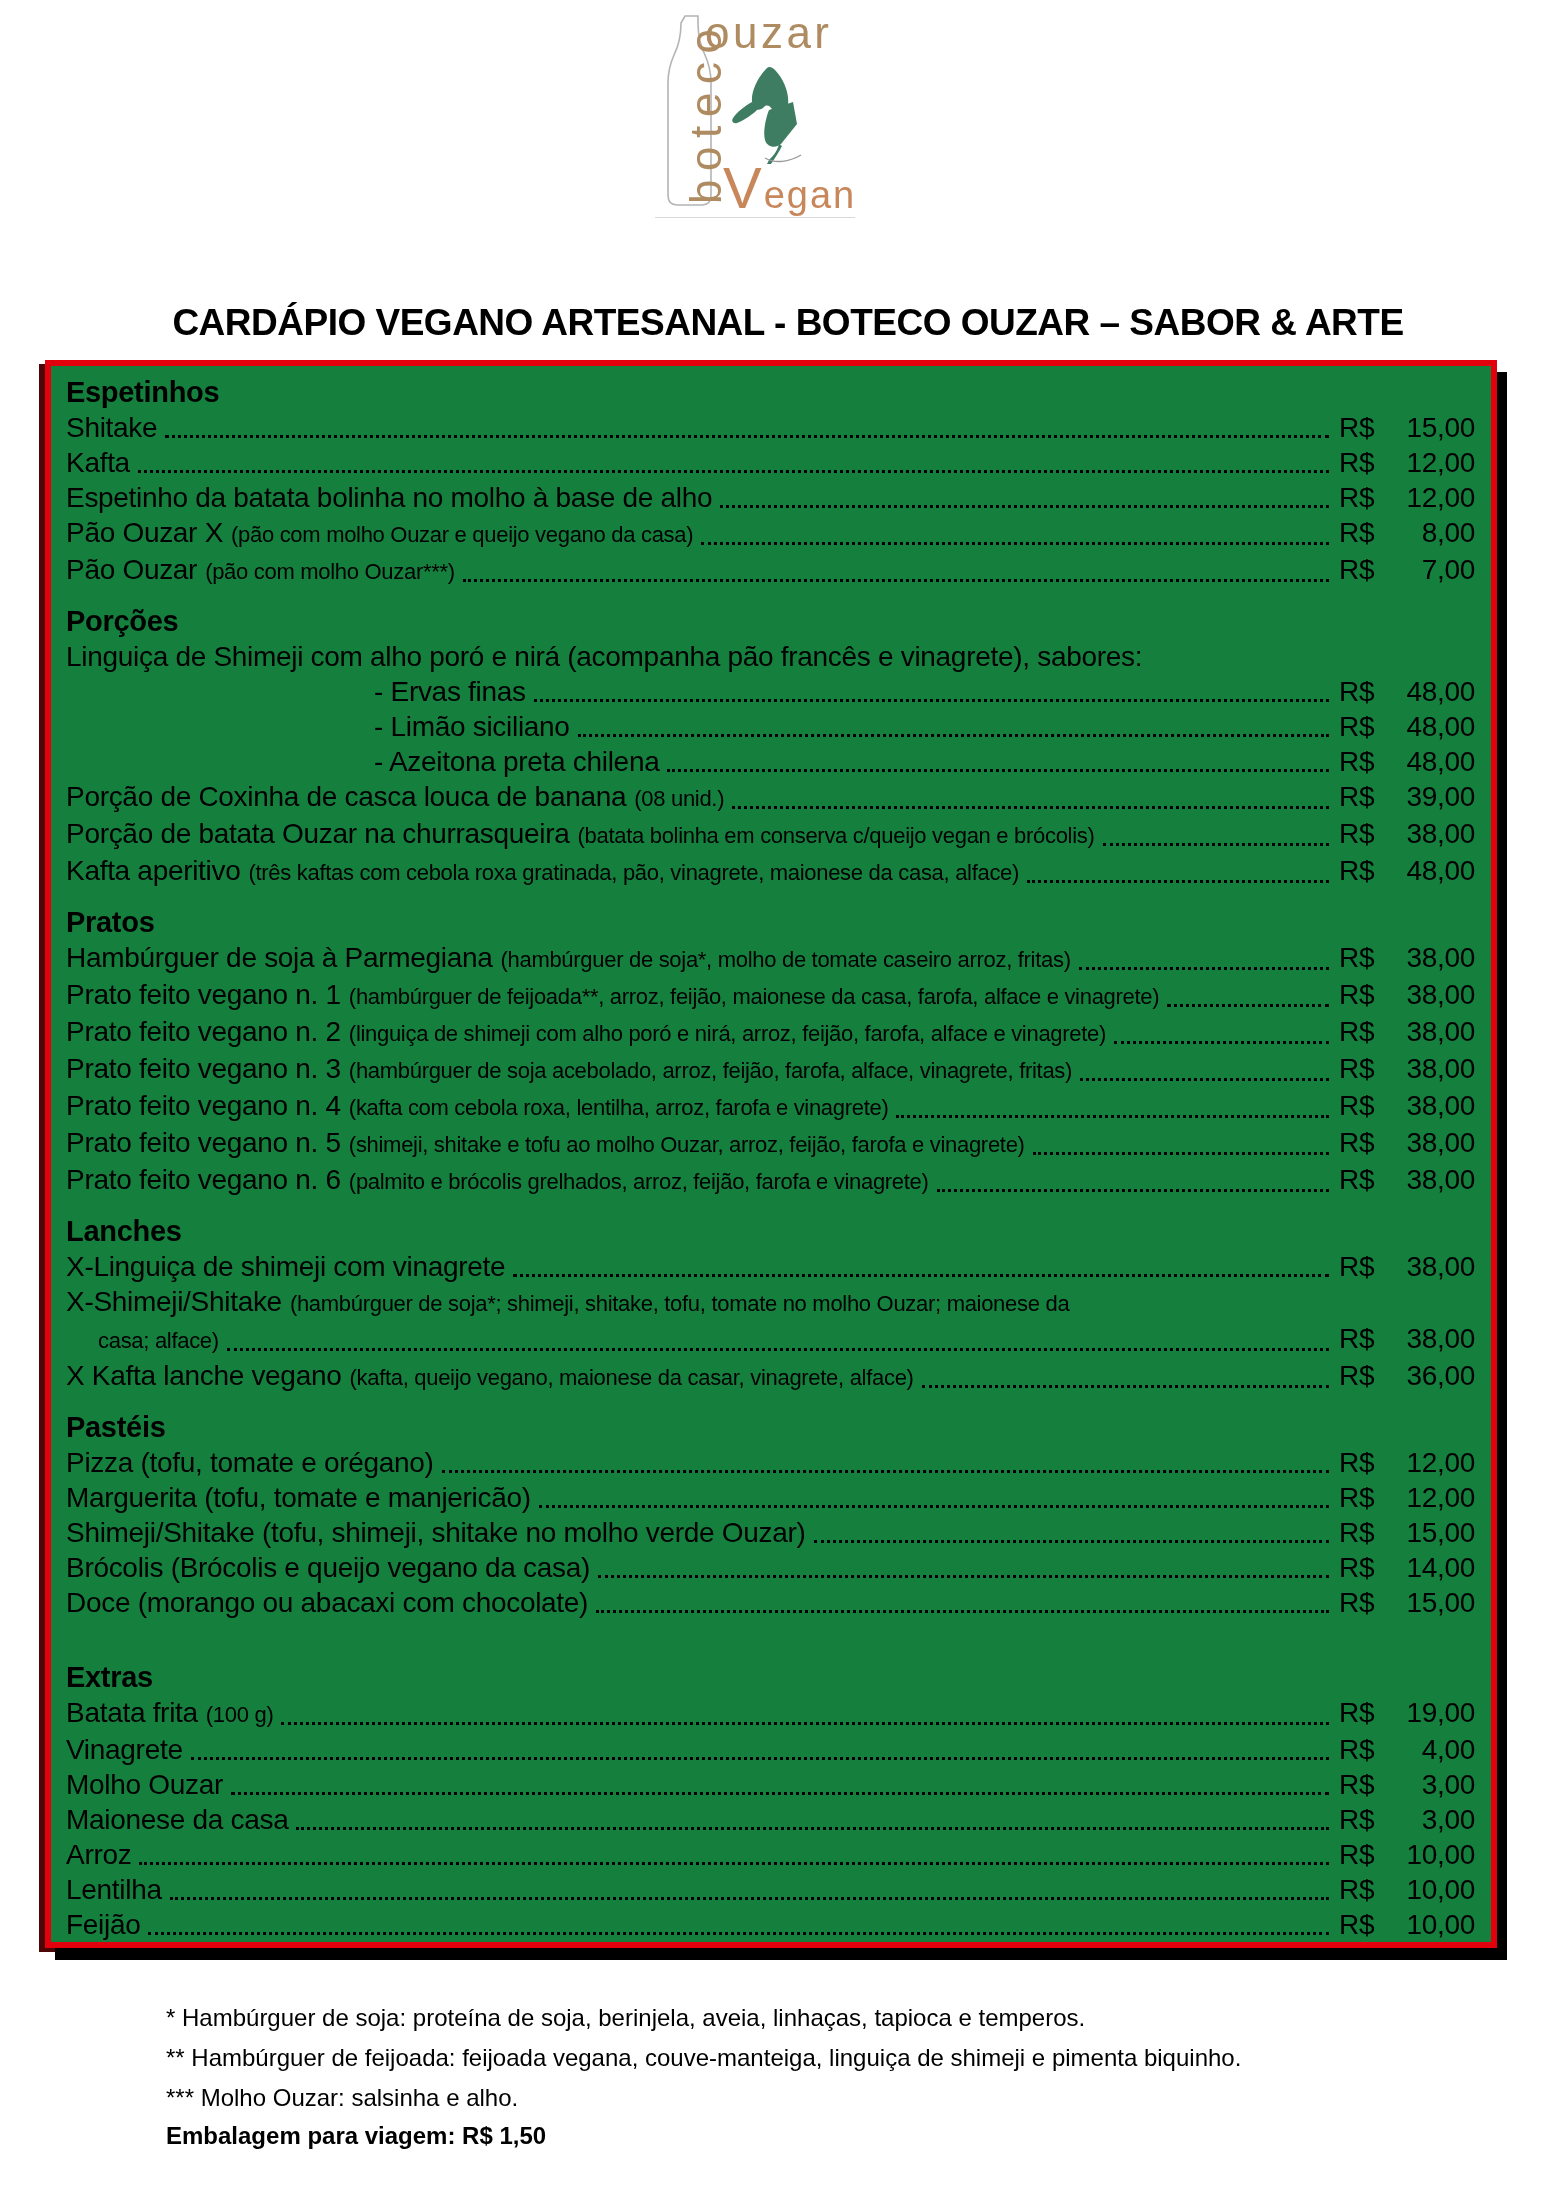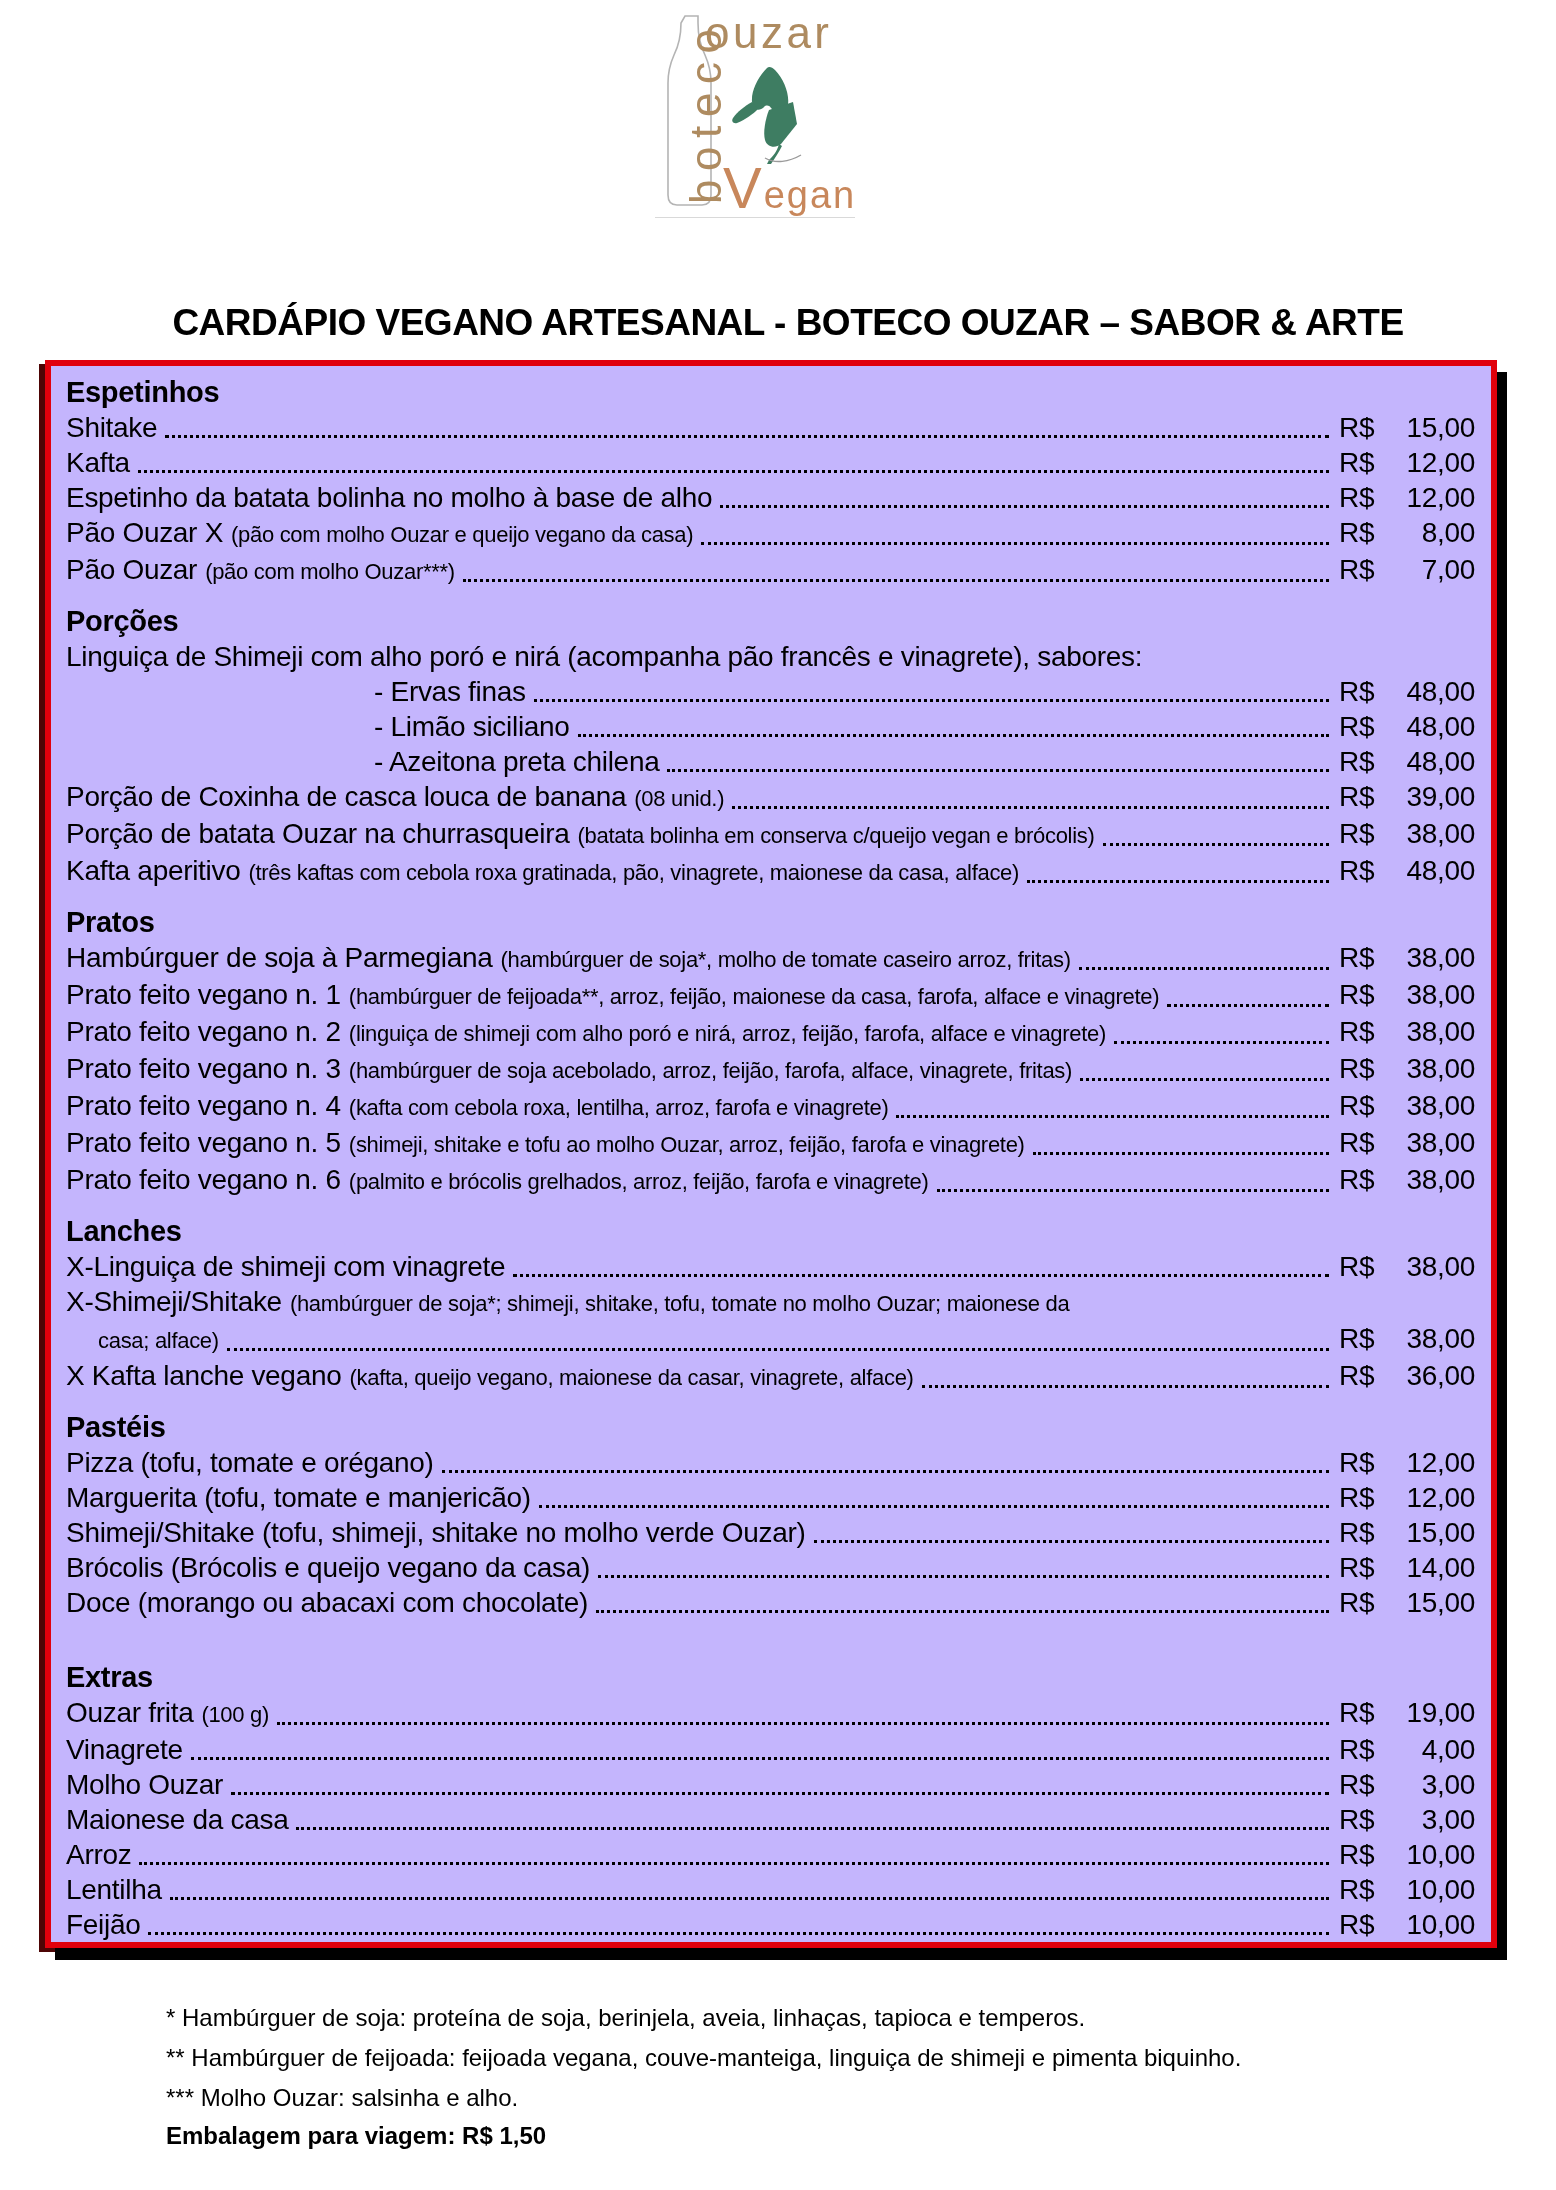--- a/index.html
+++ b/index.html
@@ -26,21 +26,21 @@
     margin: 0;
     padding-left: 20px;
   }
   
   .menu-box {
     position: absolute; left: 45px; top: 360px;
     width: 1452px; height: 1588px;
     border: 6px solid #e1000c;
     box-shadow: 10px 12px 0 #000000, -6px 4px 0 #4d0505;
     padding: 8px 16px 8px 15px;
-    background: #c4b5fd;
+    background: #15803d;
     overflow: hidden;
   }
   .section { margin-top: 14px; }
   .section:first-child { margin-top: 0; }
   .section.gap-before { margin-top: 39px; }
   .sec-header { font-weight: bold; font-size: 29px; line-height: 36px; letter-spacing: -0.3px; }
   .row {
     display: flex; align-items: baseline;
     font-size: 28px; line-height: 35px; letter-spacing: -0.3px;
   }
@@ -338,21 +338,21 @@
           <span class="dots"></span>
           <span class="price">
             <span>R$</span>
             <span class="val">15,00</span>
           </span>
         </div>
       </div>
       <div class="section gap-before">
         <div class="sec-header">Extras</div>
         <div class="row">
-          <span class="name">Ouzar frita</span>
+          <span class="name">Batata frita</span>
           <span class="desc">(100 g)</span>
           <span class="dots"></span>
           <span class="price">
             <span>R$</span>
             <span class="val">19,00</span>
           </span>
         </div>
         <div class="row">
           <span class="name">Vinagrete</span>
           <span class="dots"></span>

